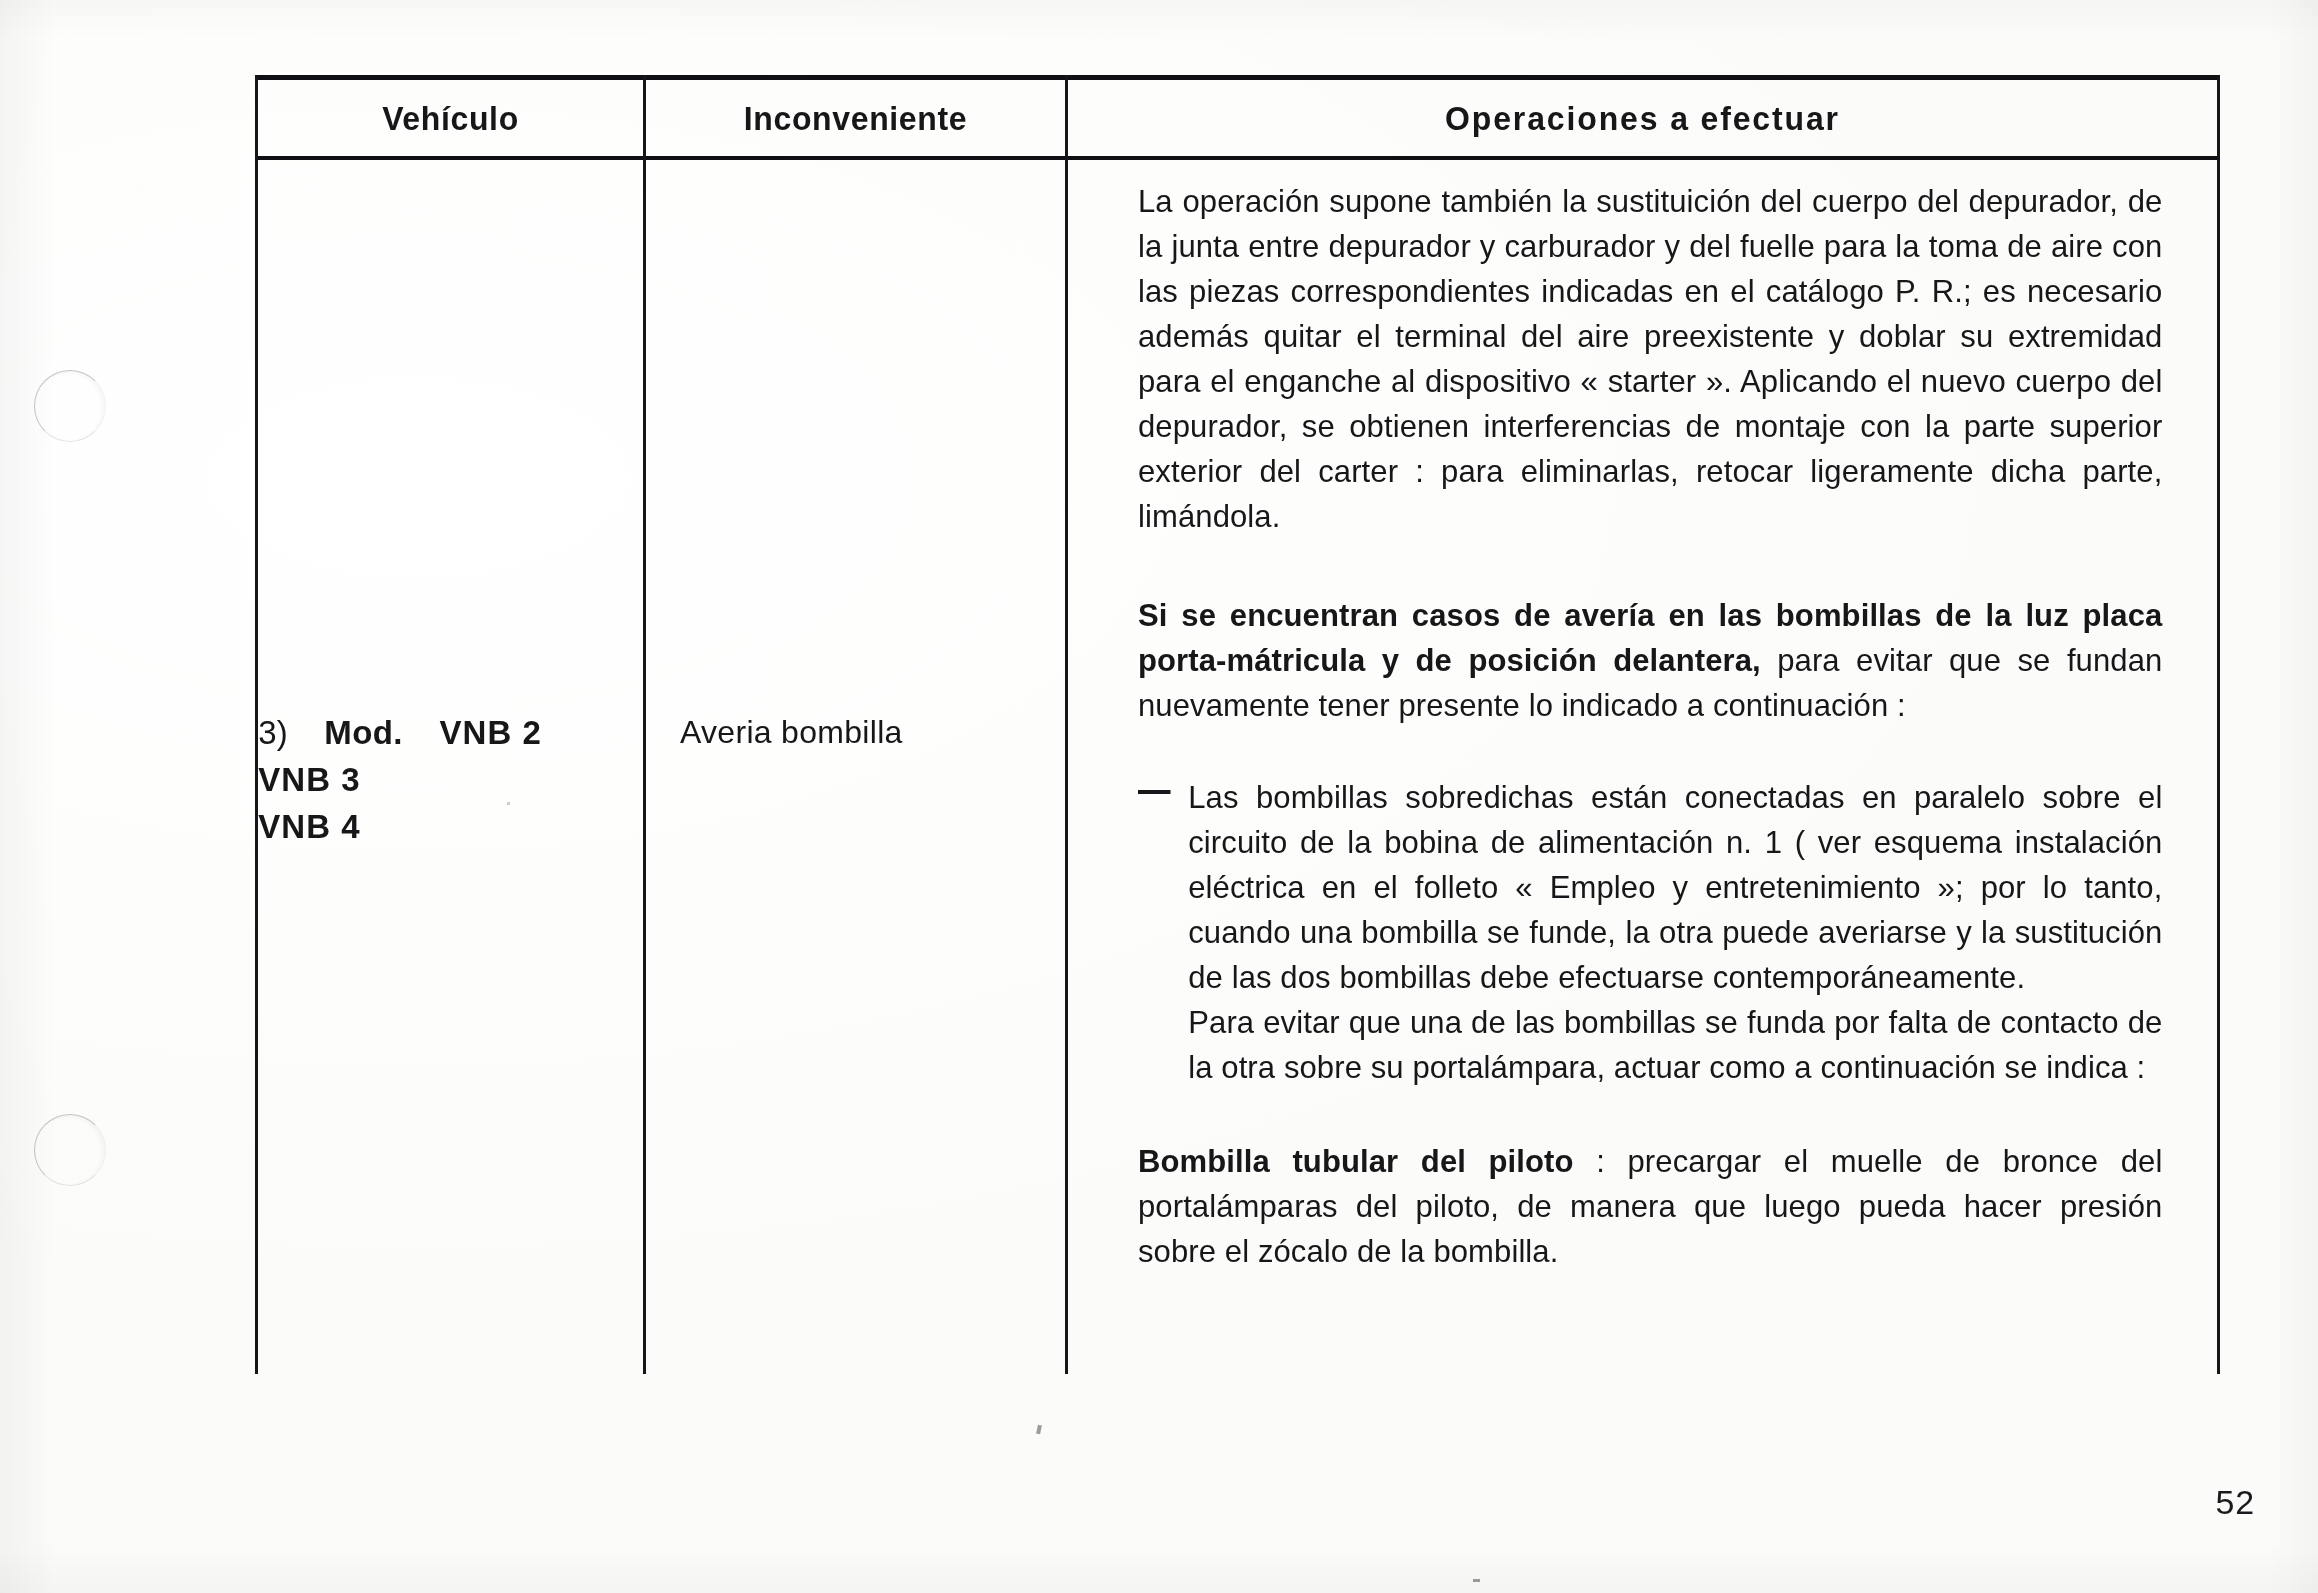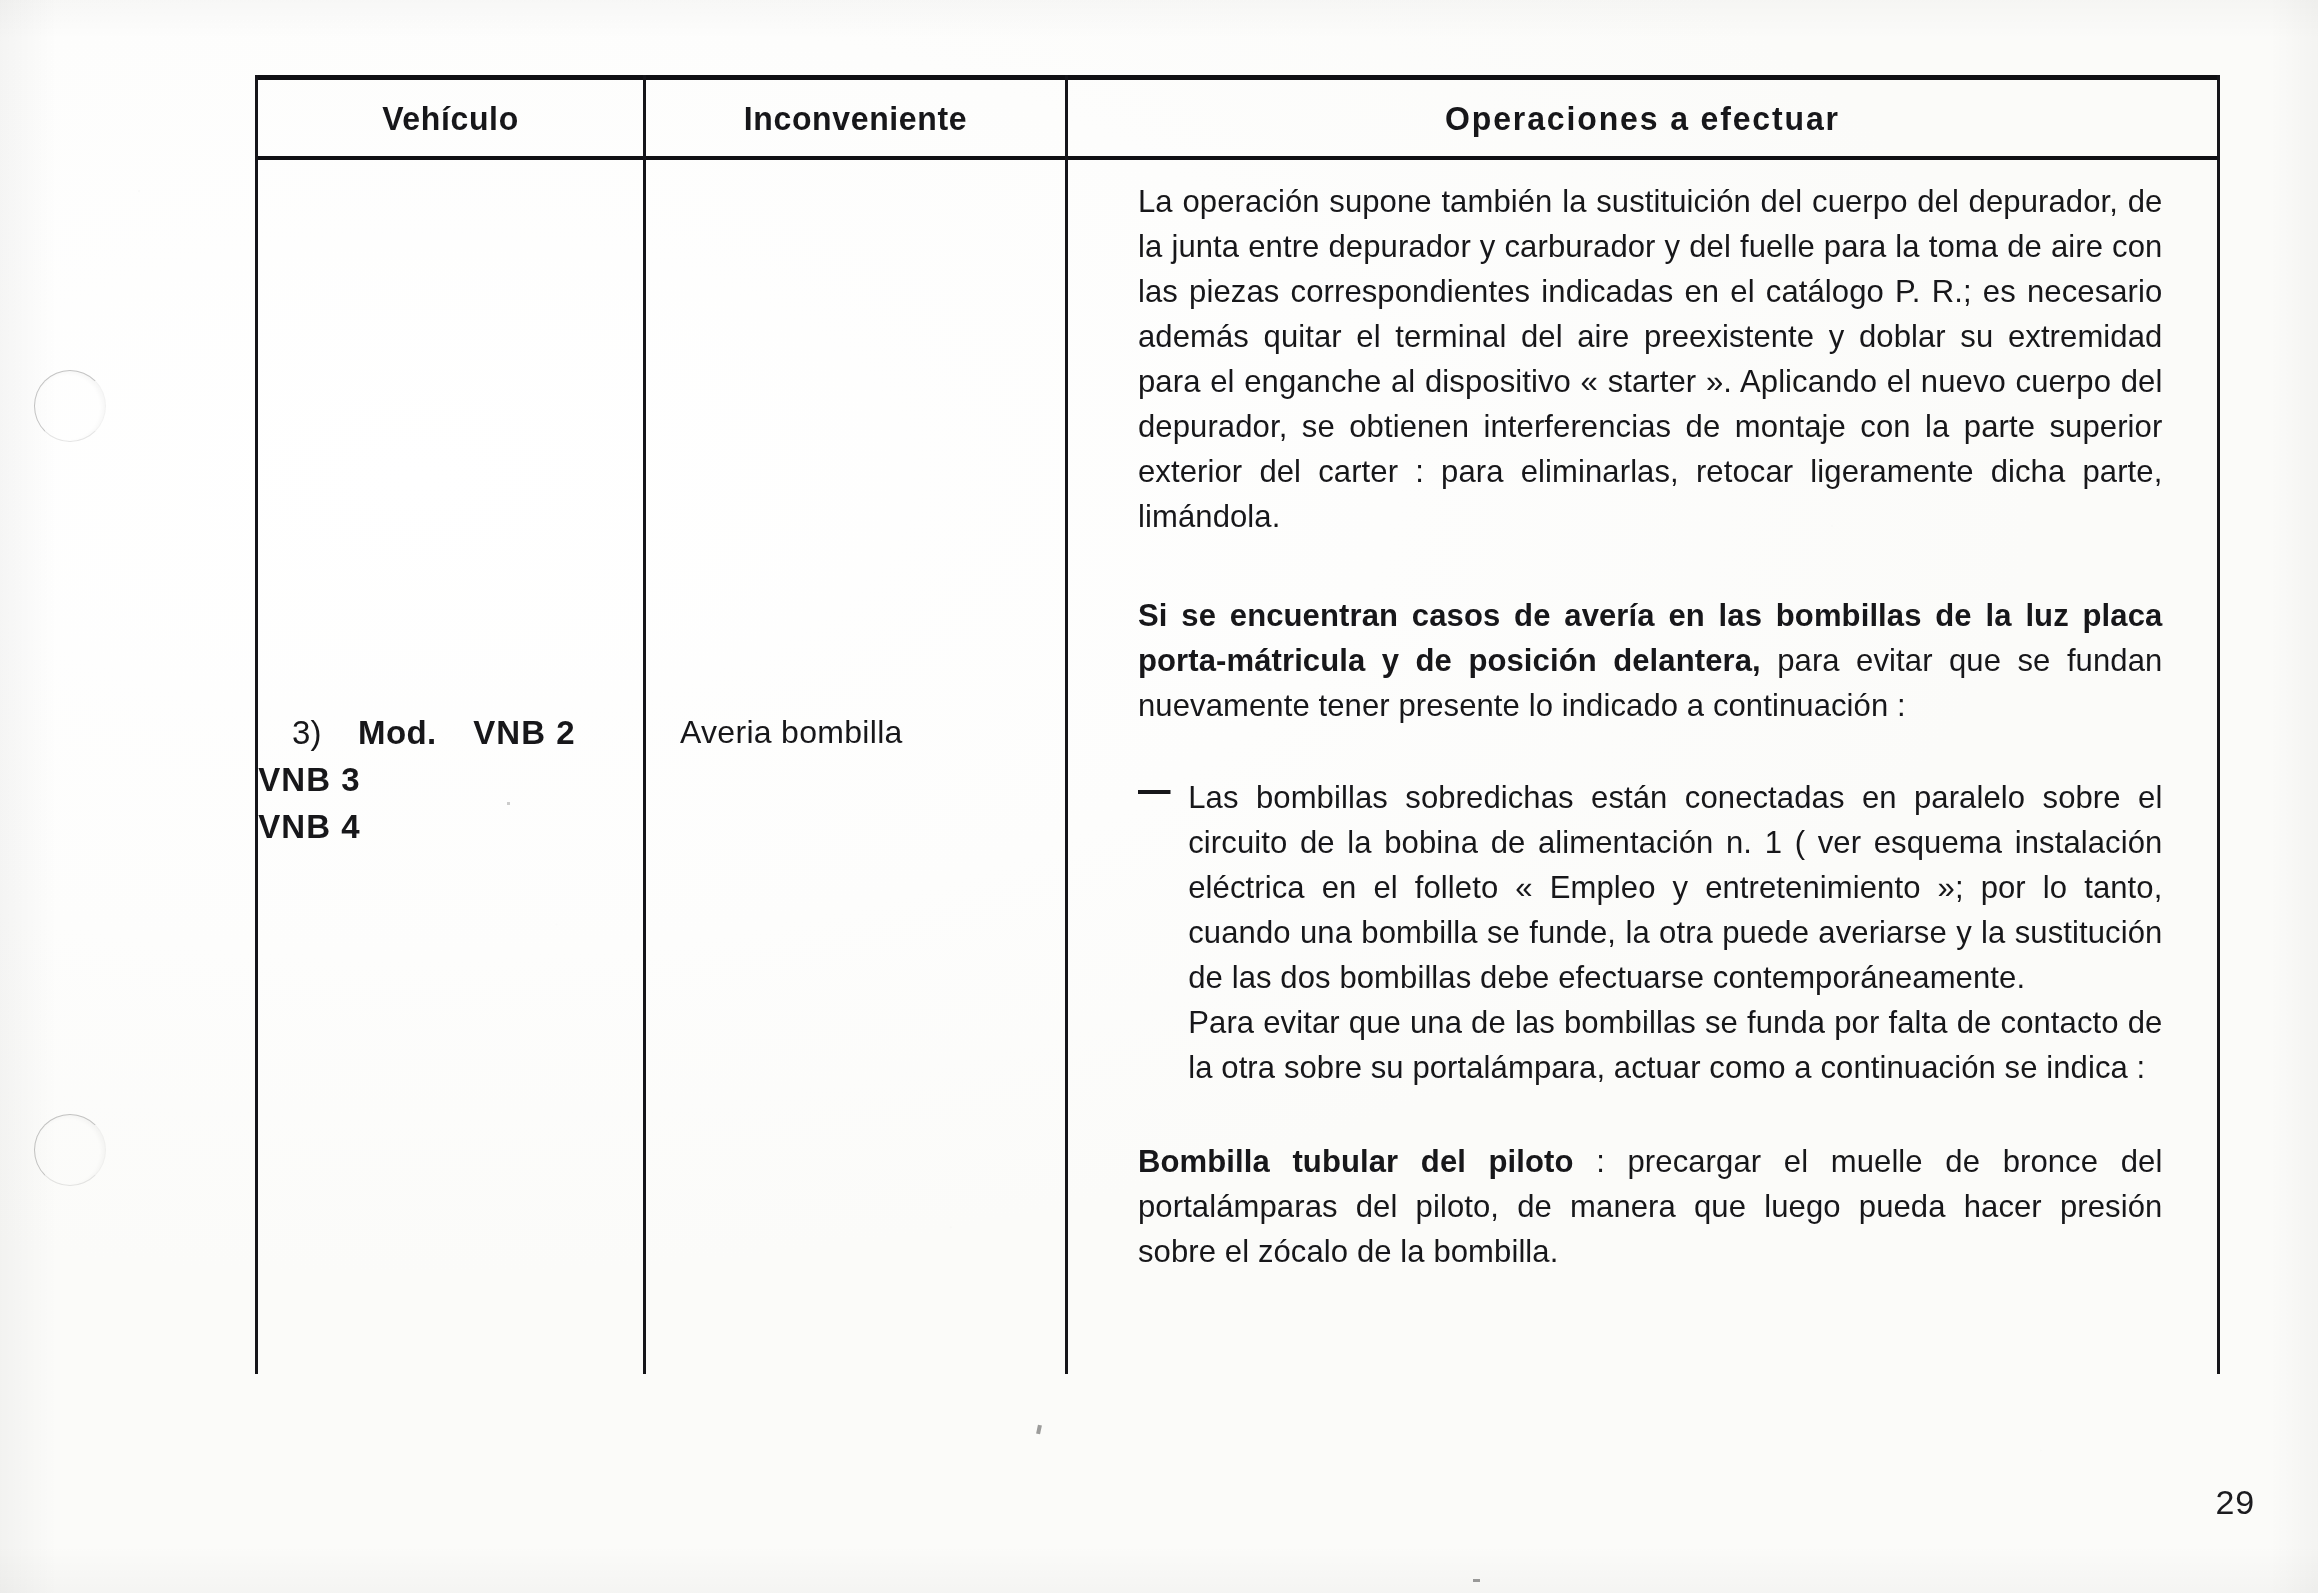--- a/index.html
+++ b/index.html
@@ -118,21 +118,21 @@
   
   #vehicle-cell {
     position: absolute;
     left: 3.3px;
     top: 634px;
     width: 385px;
     font-size: 33px;
     line-height: 47px;
     white-space: nowrap;
   }
-  #vehicle-line-1 { text-align: center; padding-right: 34px; }
+  #vehicle-line-1 { text-align: left; padding-right: 34px; }
   #vehicle-line-2,
   #vehicle-line-3 { padding-right: 34px; }
   .model-num { font-weight: 400; }
   .model-mod { font-weight: 700; letter-spacing: 0.4px; }
   .model-code { font-weight: 700; letter-spacing: 1px; }
 
   
   #problem-cell {
     position: absolute;
     left: 391px;
@@ -260,16 +260,16 @@
       <p class="op-para" id="para-bullet-cont">Para evitar que una de las bombillas se funda por falta de contacto de la otra sobre su portalámpara, actuar como a continuación se indica :</p>
 
       <p class="op-para" id="para-piloto">
         <span class="txt-bold">Bombilla tubular del piloto</span><span> : precargar el muelle de bronce del portalámparas del piloto, de manera que luego pueda hacer presión sobre el zócalo de la bombilla.</span>
       </p>
 
     </div>
 
   </div>
 
-  <div id="page-number">29</div>
+  <div id="page-number">52</div>
 
 </div>
 
 
 </body></html>

